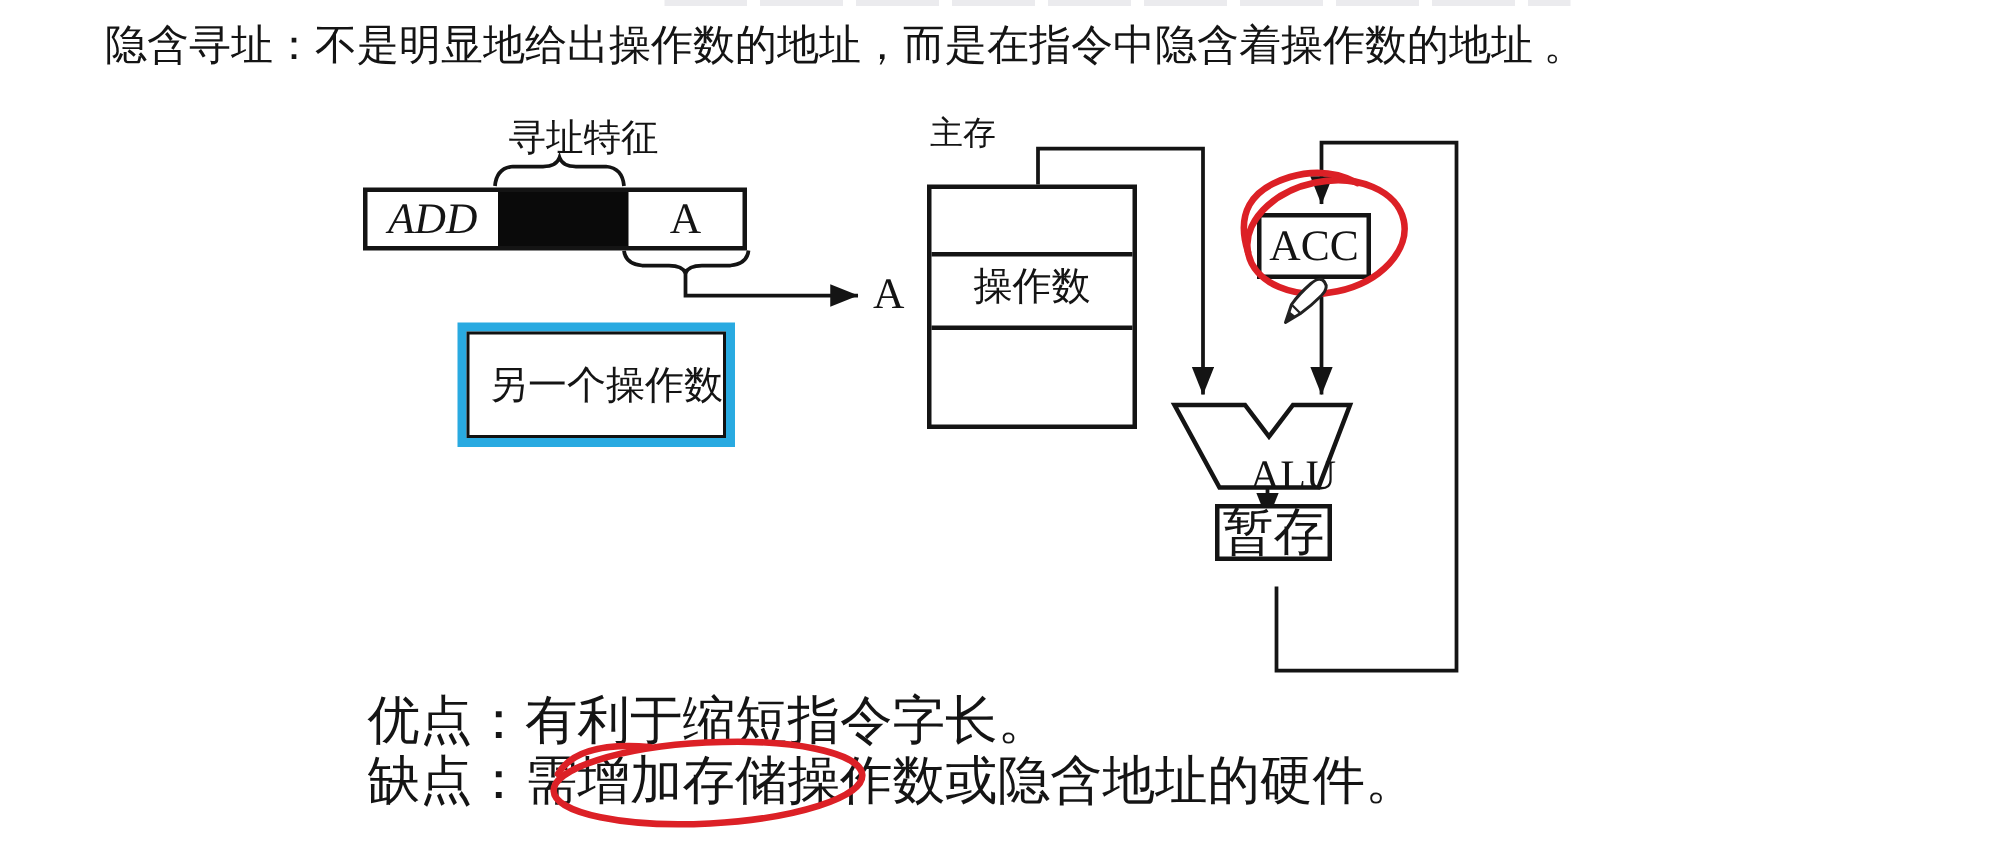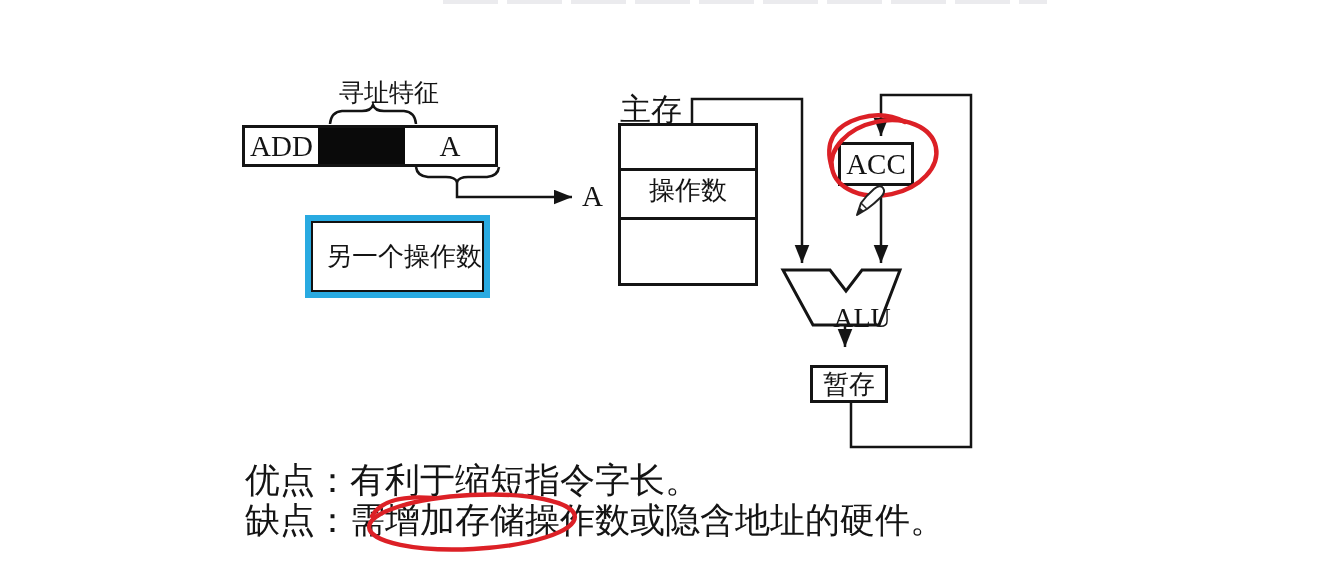--- a/index.html
+++ b/index.html
@@ -16,61 +16,62 @@
 
   .title{left:70px;top:15px;font-size:28px;}
 
   .crop-marks{left:443px;top:0;width:604px;height:4px;
     background:repeating-linear-gradient(90deg,#ebebee 0 55px,#ffffff 55px 64px);}
 
   
   .insn{left:242px;top:125px;width:256px;height:42px;border:3px solid var(--ink);
         box-sizing:border-box;display:flex;background:#fff;}
   .insn .cell{display:flex;align-items:center;justify-content:center;font-size:29px;}
-  .insn .op{width:73px;}
+  .insn .op{width:87px;font-style:italic;}
   .insn .mode{width:87px;background:#0a0a0a;}
   .insn .addr{flex:1;}
 
   .xzt-label{left:322px;top:79px;width:104px;font-size:25px;}
   .ea-label{left:582px;top:180px;font-size:29px;}
 
   
   .callout{left:305px;top:215px;width:185px;height:83px;box-sizing:border-box;
            border:6px solid var(--callout-blue);background:#fff;}
   .callout .inner{width:100%;height:100%;box-sizing:border-box;border:2px solid #111;
            display:flex;flex-direction:column;align-items:flex-end;justify-content:center;
            font-size:26px;line-height:33px;}
 
   
-  .mm-label{left:620px;top:92px;font-size:31px;}
+  .mm-label{left:620px;top:76px;font-size:22px;}
   .mm-box{left:618px;top:123px;width:140px;height:163px;box-sizing:border-box;
           border:3px solid var(--ink);background:#fff;}
   .mm-div{position:absolute;left:0;width:100%;height:3px;background:var(--ink);}
   .mm-div.d1{top:42px;}
   .mm-div.d2{top:91px;}
   .mm-operand{position:absolute;left:0;top:50px;width:100%;text-align:center;font-size:26px;}
 
   
   .reg{box-sizing:border-box;border:3px solid var(--ink);background:#fff;
        display:flex;align-items:center;justify-content:center;}
   .acc{left:838px;top:142px;width:76px;height:44px;font-size:29px;}
-  .temp{left:810px;top:365px;width:78px;height:38px;font-size:26px;}
+  .temp{left:810px;top:336px;width:78px;height:38px;font-size:34px;}
   .alu-label{left:806px;top:302px;width:82px;font-size:28px;}
 
   .bottom-notes{left:245px;top:461px;font-size:35px;line-height:34px;}
 
   svg.layer{position:absolute;left:0;top:0;pointer-events:none;}
 </style>
 </head>
 <body>
 
 <div class="slide">
 
   <div class="abs crop-marks"></div>
 
+  <div class="abs txt title">隐含寻址：不是明显地给出操作数的地址，而是在指令中隐含着操作数的地址 。</div>
 
   <svg class="layer" width="1335" height="571" viewBox="0 0 1335 571">
     <defs>
       <marker id="arr" markerWidth="9" markerHeight="7" refX="7.4" refY="3" orient="auto" markerUnits="strokeWidth">
         <path d="M0,0 L7.5,3 L0,6 Z" fill="#141414"></path>
       </marker>
     </defs>
     <g fill="none" stroke="#141414" stroke-width="2.5">
 
       <path d="M 330,124 Q 331,112 342,111 L 362,111 Q 371,111 373,105 Q 375,111 384,111 L 404,111 Q 415,112 416,124"></path>

